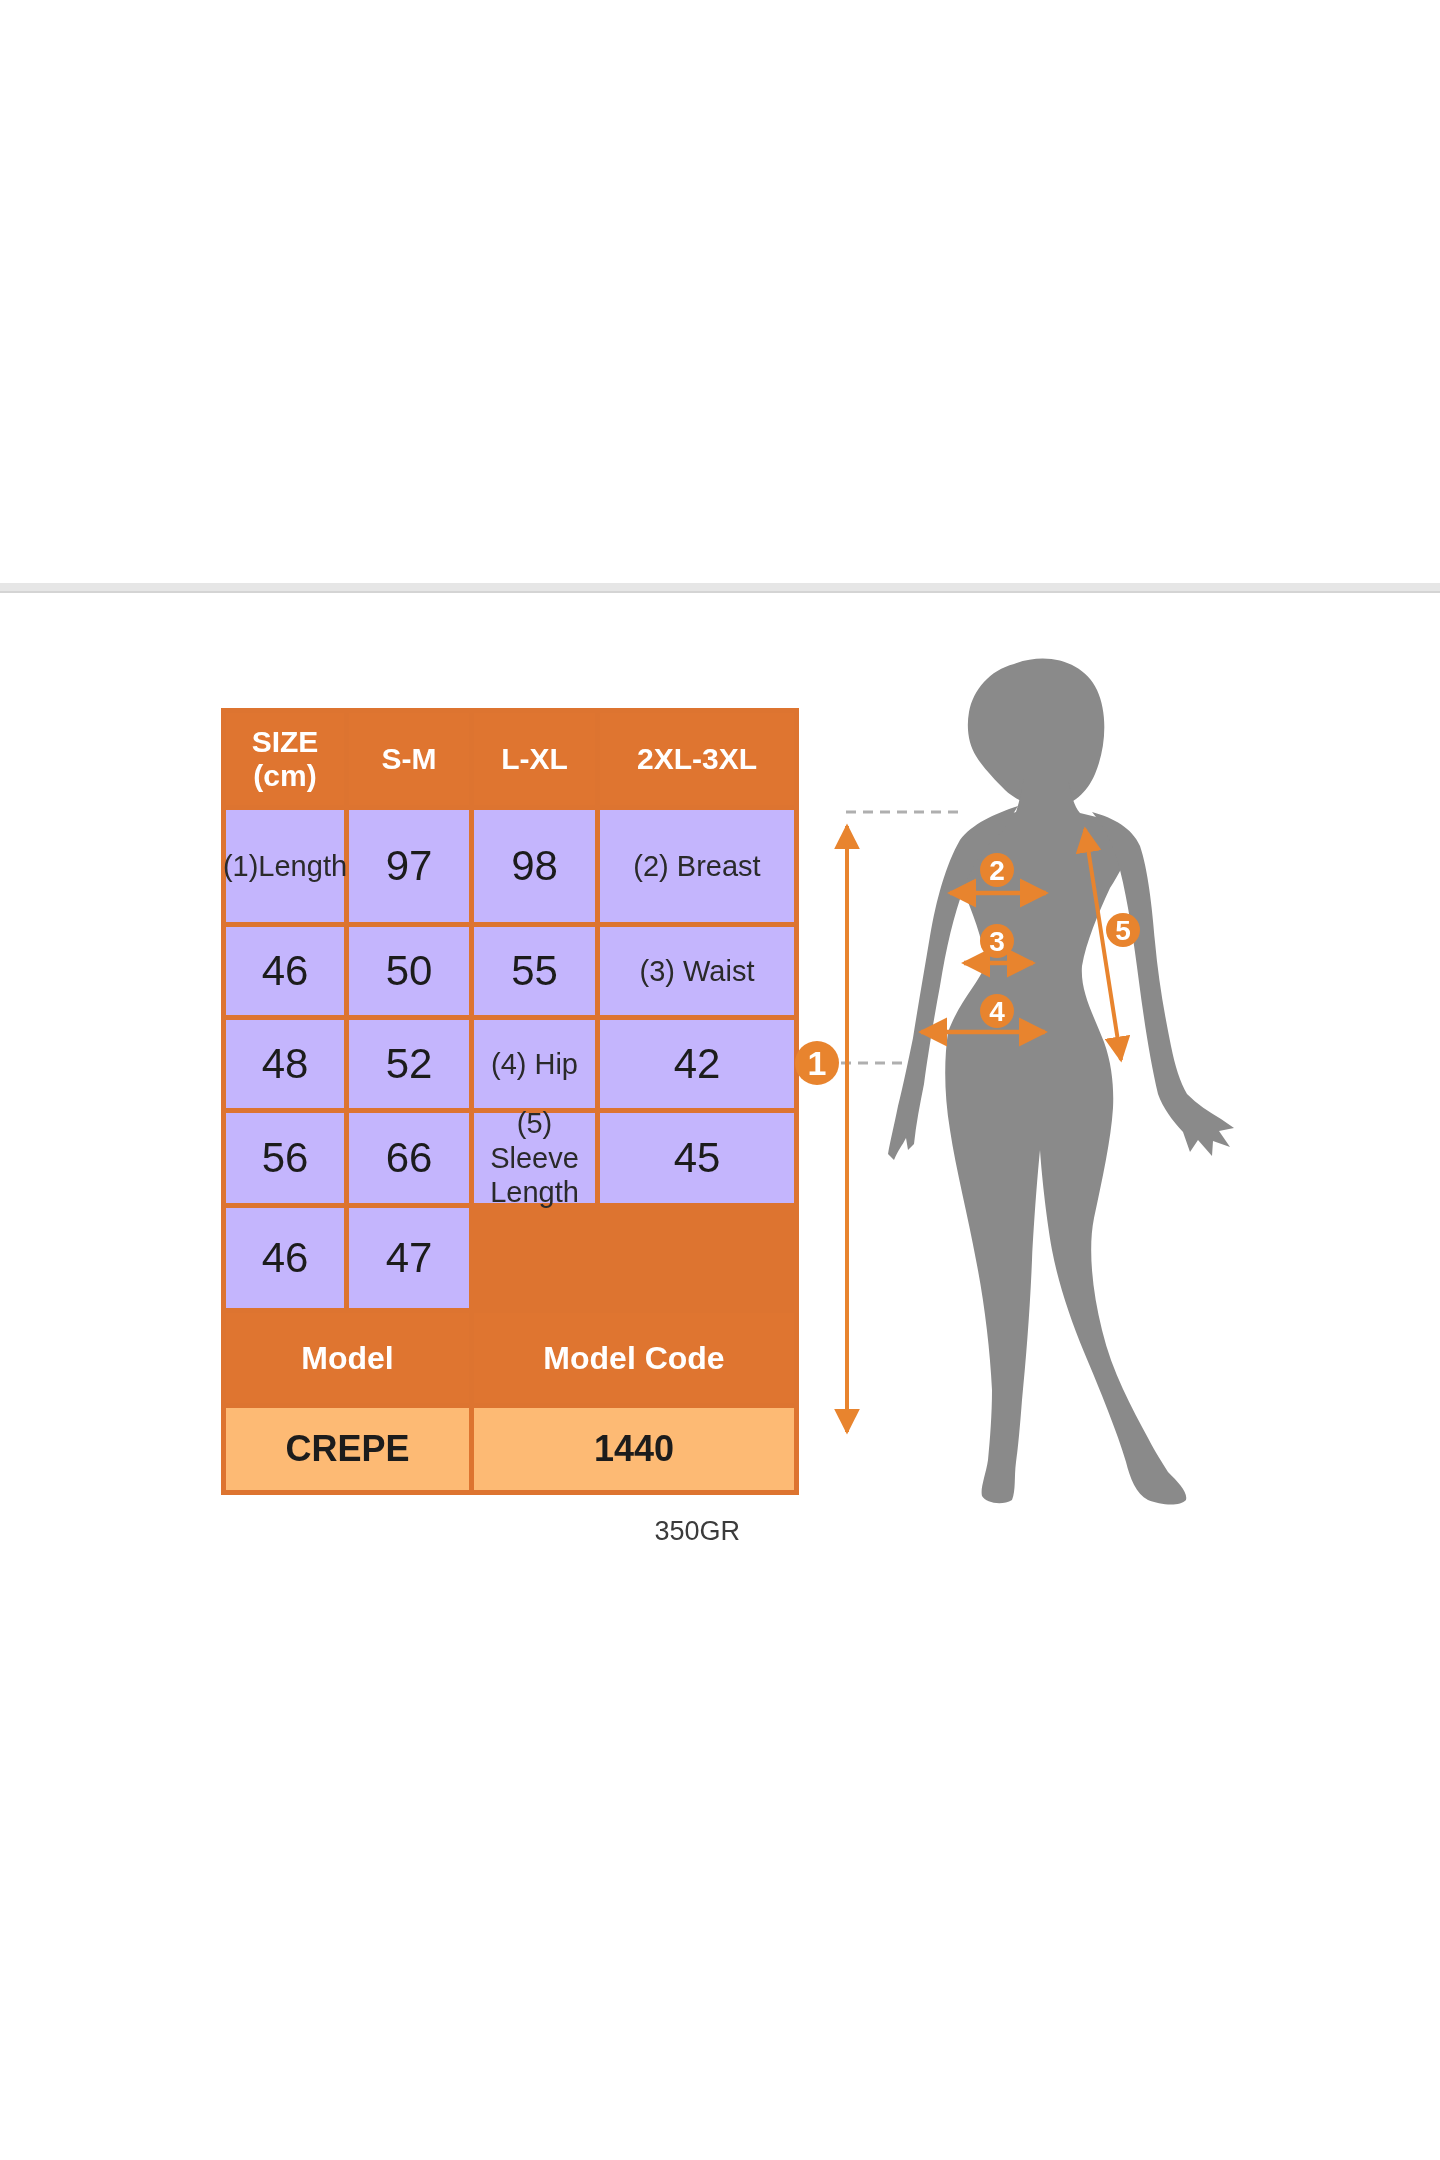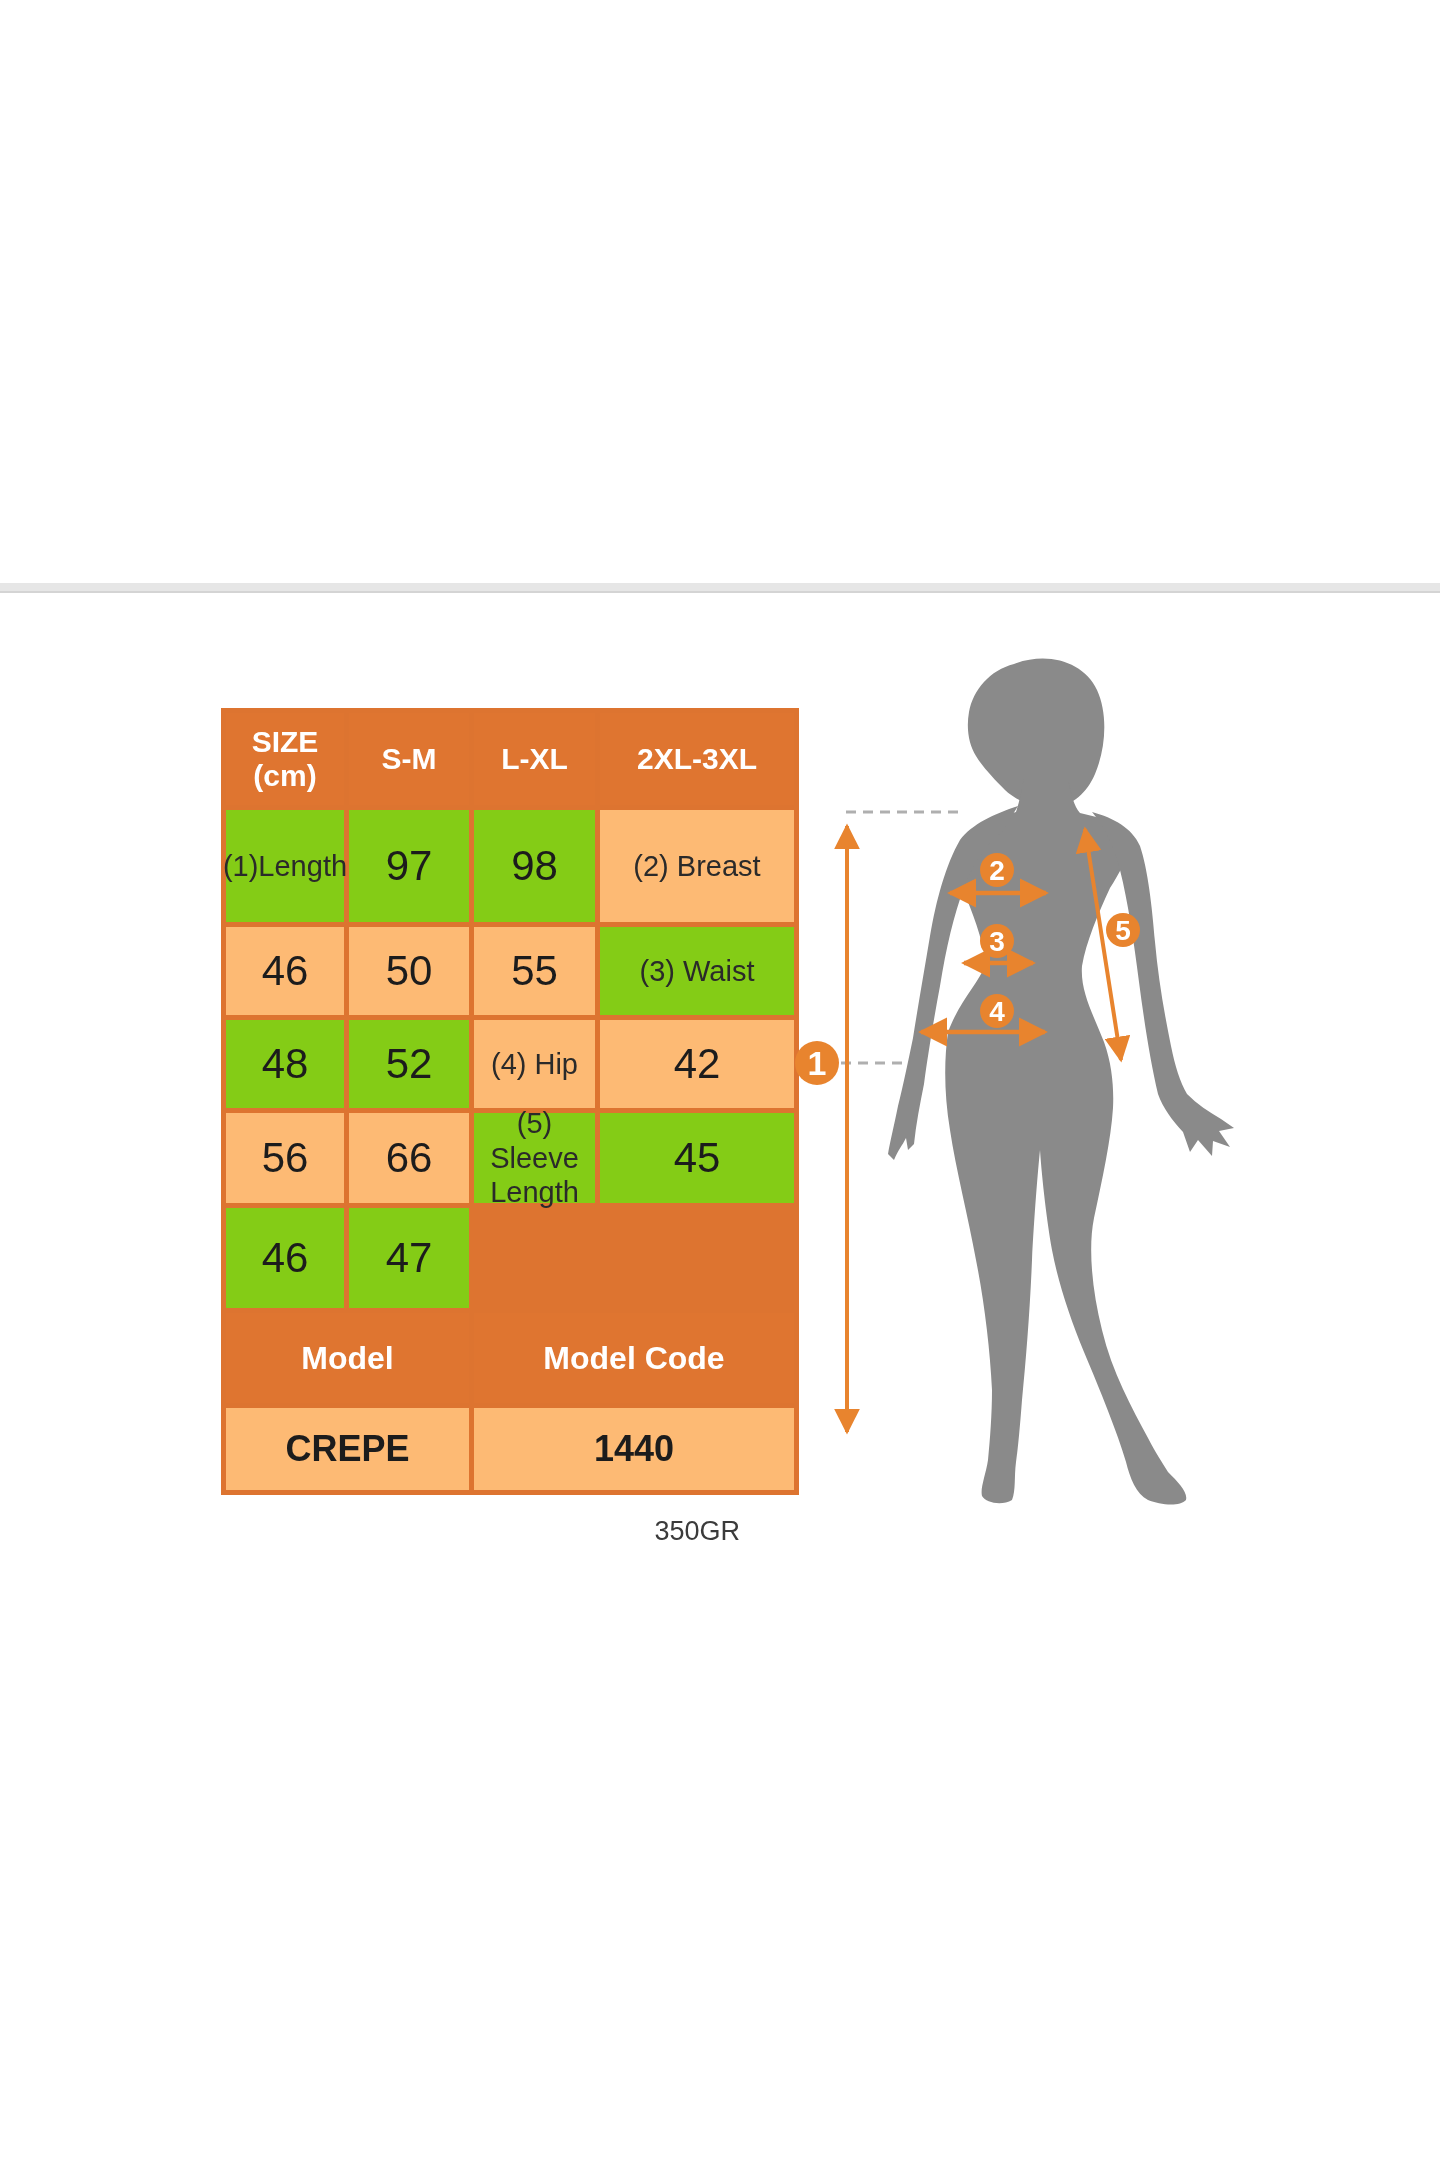--- a/index.html
+++ b/index.html
@@ -21,22 +21,22 @@
     gap:5px;
     margin-left:24px;
   }
   .cell { display:flex; align-items:center; justify-content:center; text-align:center; }
   .head { background:#DF7530; color:#ffffff; font-weight:bold; font-size:30px; line-height:1.15; }
   .head.stack { flex-direction:column; }
   .lbl  { font-size:29px; color:#2a2a2a; line-height:1.2; padding:0 6px; }
   .val  { font-size:42px; color:#1c1c1c; }
   .bot  { font-size:36px; color:#1c1c1c; }
   .fh   { font-size:32px; }
-  .r-dark   { background:#84cc16;text-align:center; }
-  .r-light  { background:#fdba74; }
+  .r-dark   { background:#c4b5fd;text-align:center; }
+  .r-light  { background:#c4b5fd; }
   .r-bottom { background:#fdba74;font-weight:bold; }
   .sp-a { grid-column:1 / 3; }
   .sp-b { grid-column:3 / 5; }
   
   .weight-note {
     position:absolute; left:650px; top:1516px; width:90px; text-align:right;
     font-size:27px; color:#3b3b3b; font-family:"Liberation Sans", sans-serif;
   }
   
   .figure-svg { position:absolute; left:780px; top:640px; width:490px; height:890px; }

